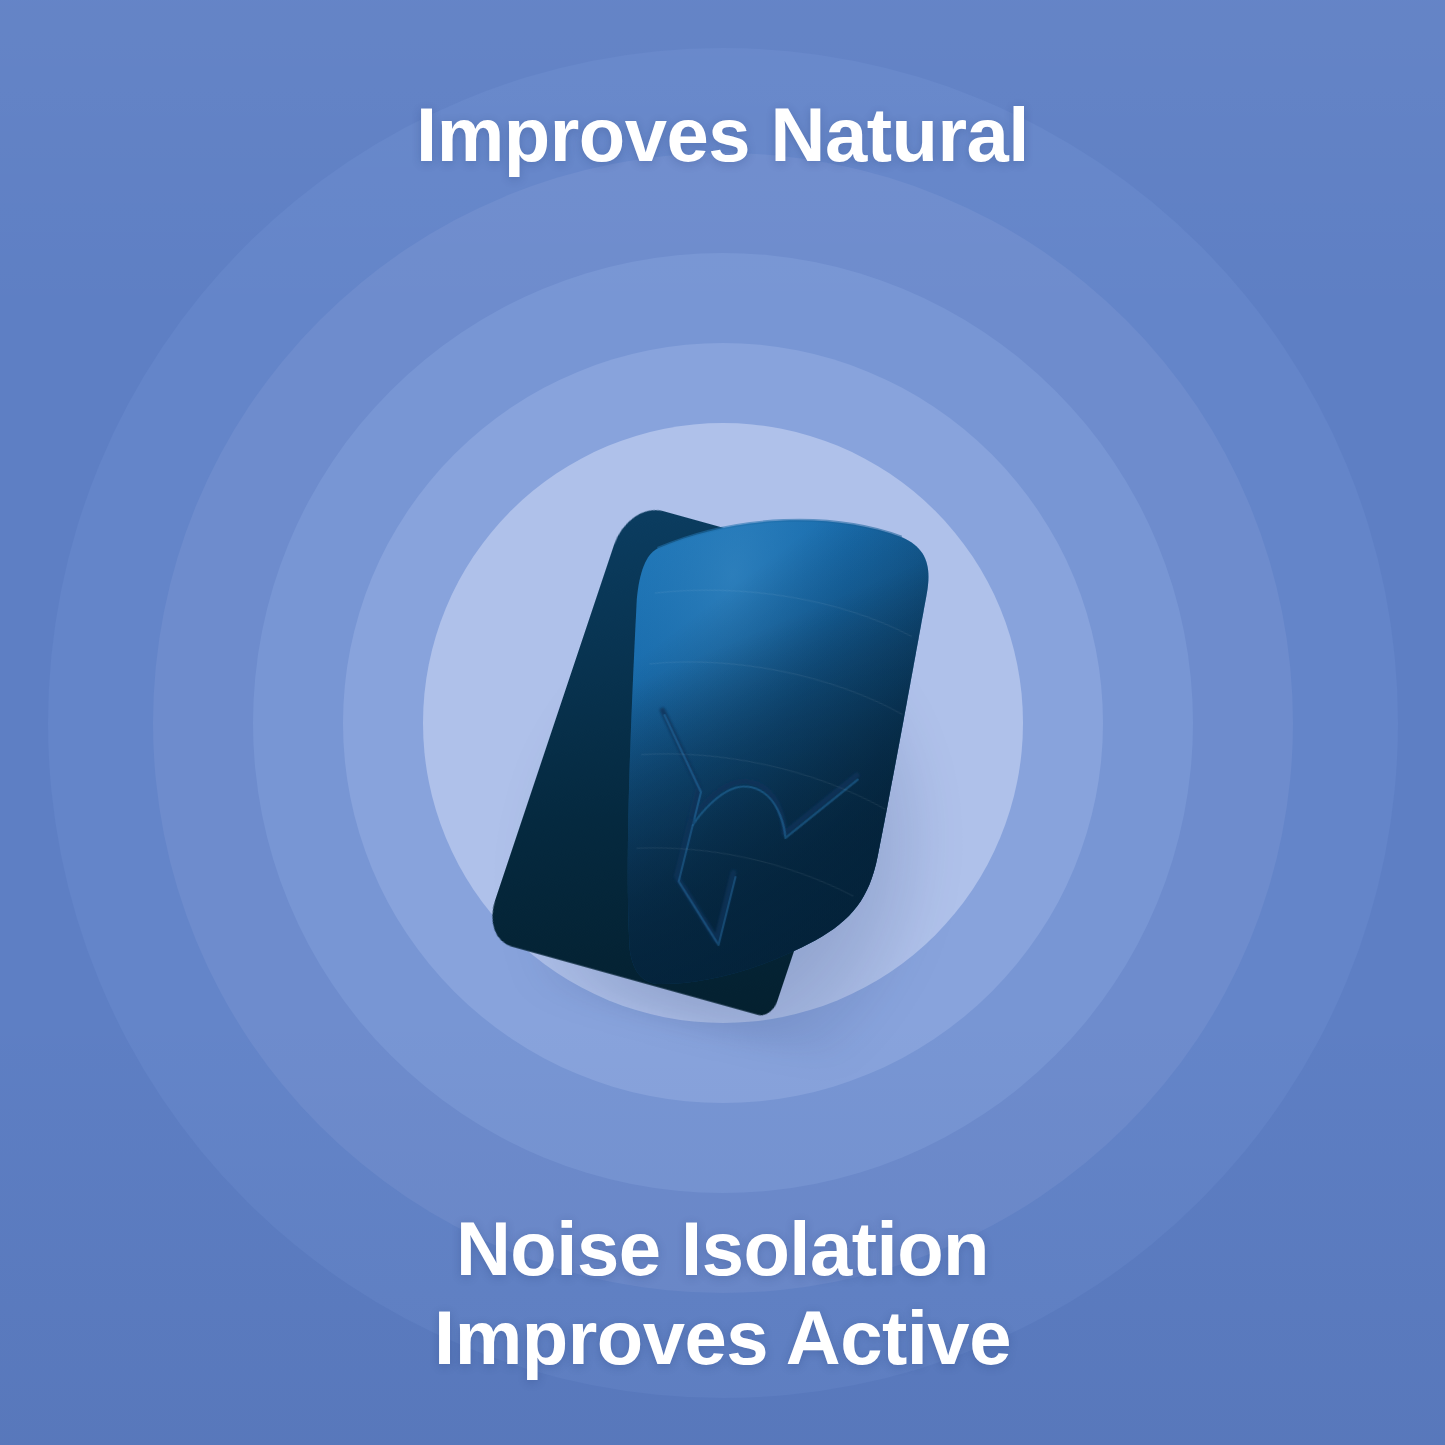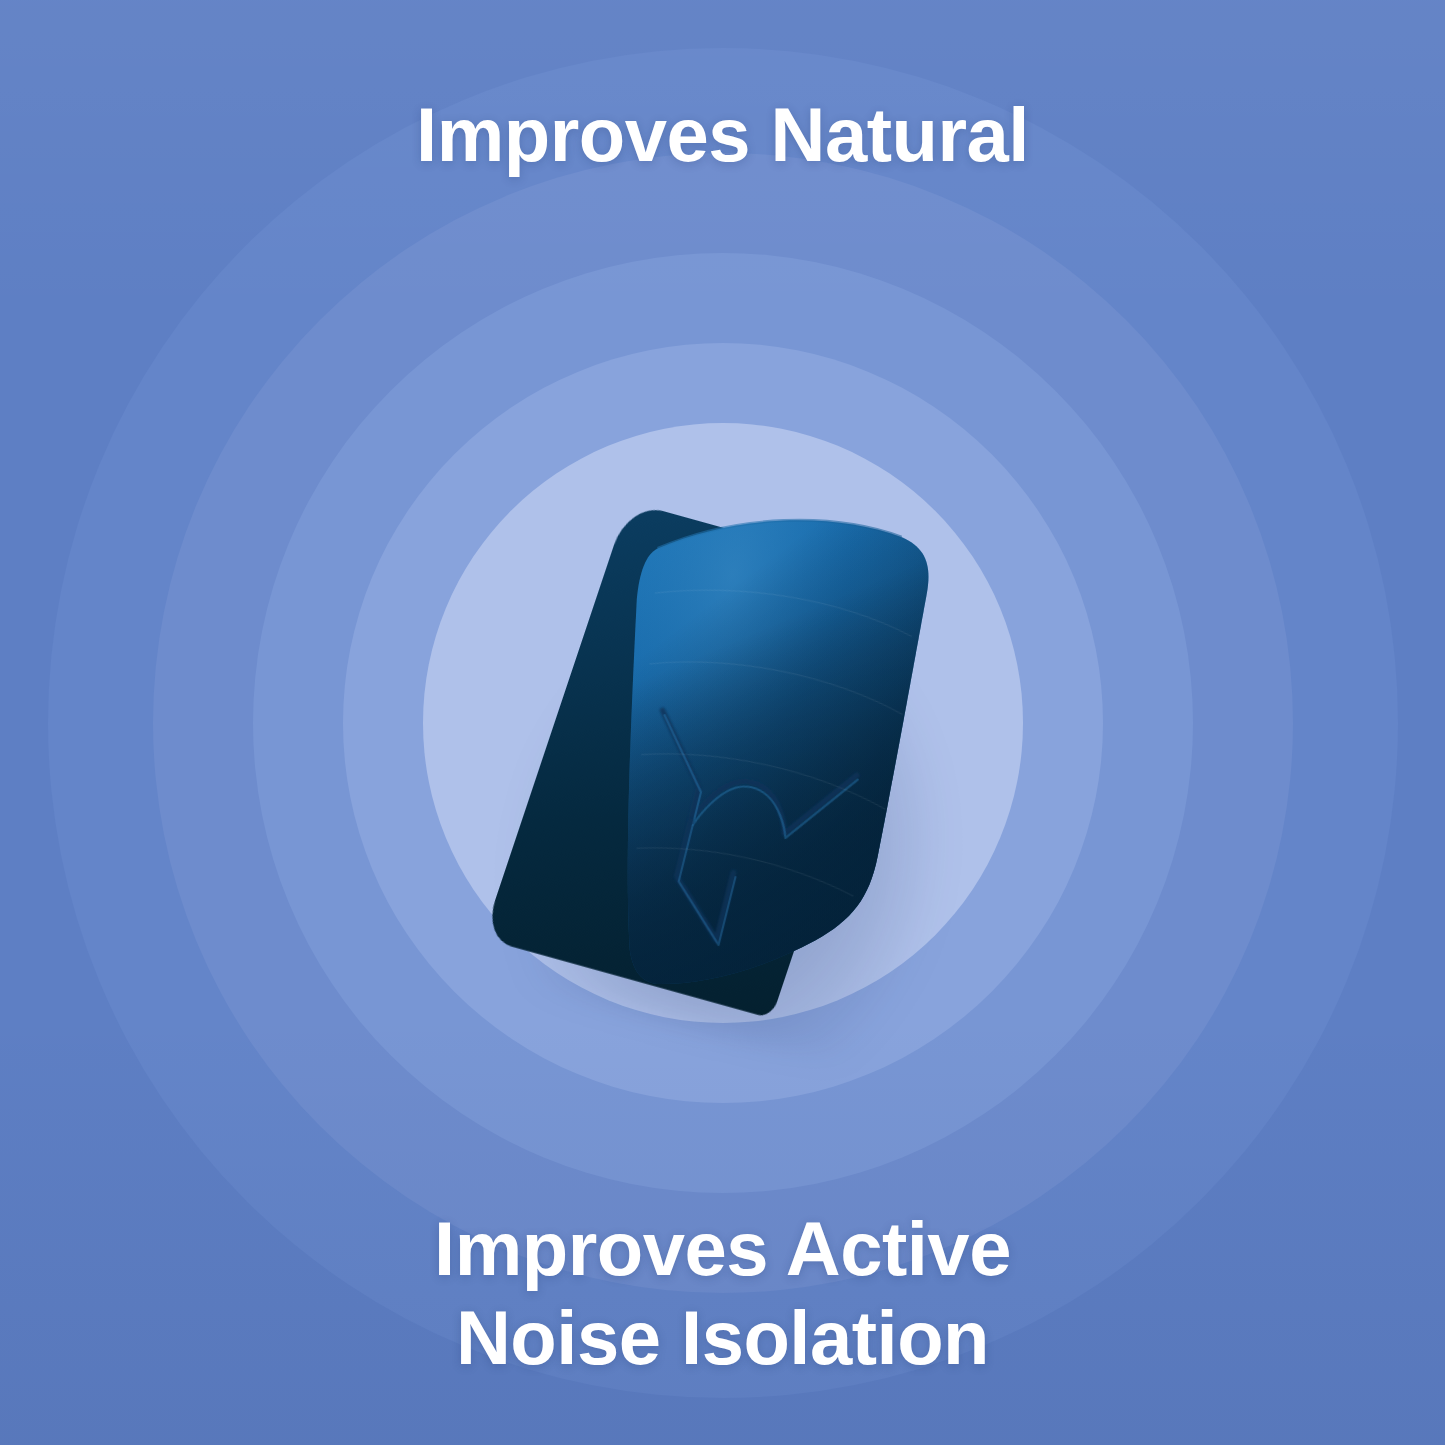--- a/index.html
+++ b/index.html
@@ -238,17 +238,17 @@
         </g>
       </svg>
     </div>
   </div>
 
   <div class="headline" id="headline-top">
     <span class="line">Improves Natural</span>
   </div>
 
   <div class="headline" id="headline-bottom">
+    <span class="line">Noise Isolation</span>
     <span class="line">Improves Active</span>
-    <span class="line">Noise Isolation</span>
   </div>
 
 </div>
 
 </body></html>

